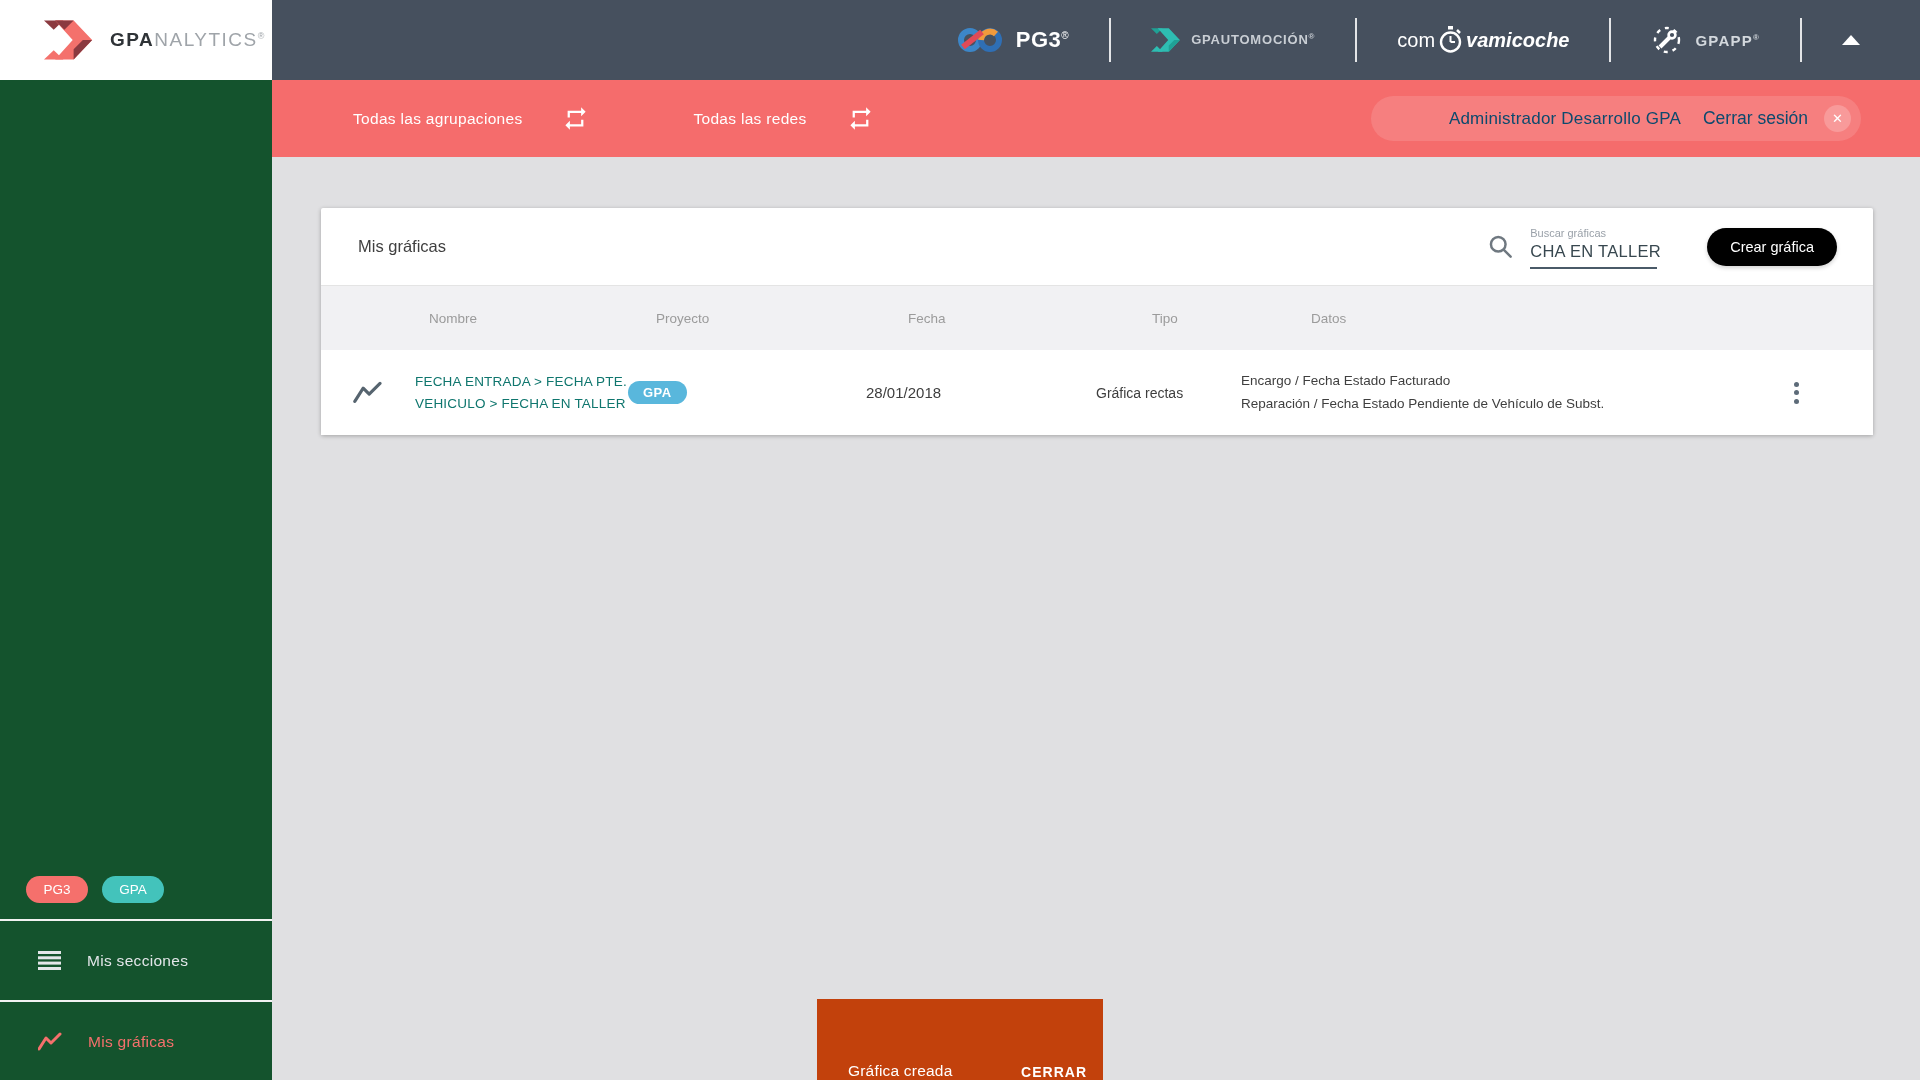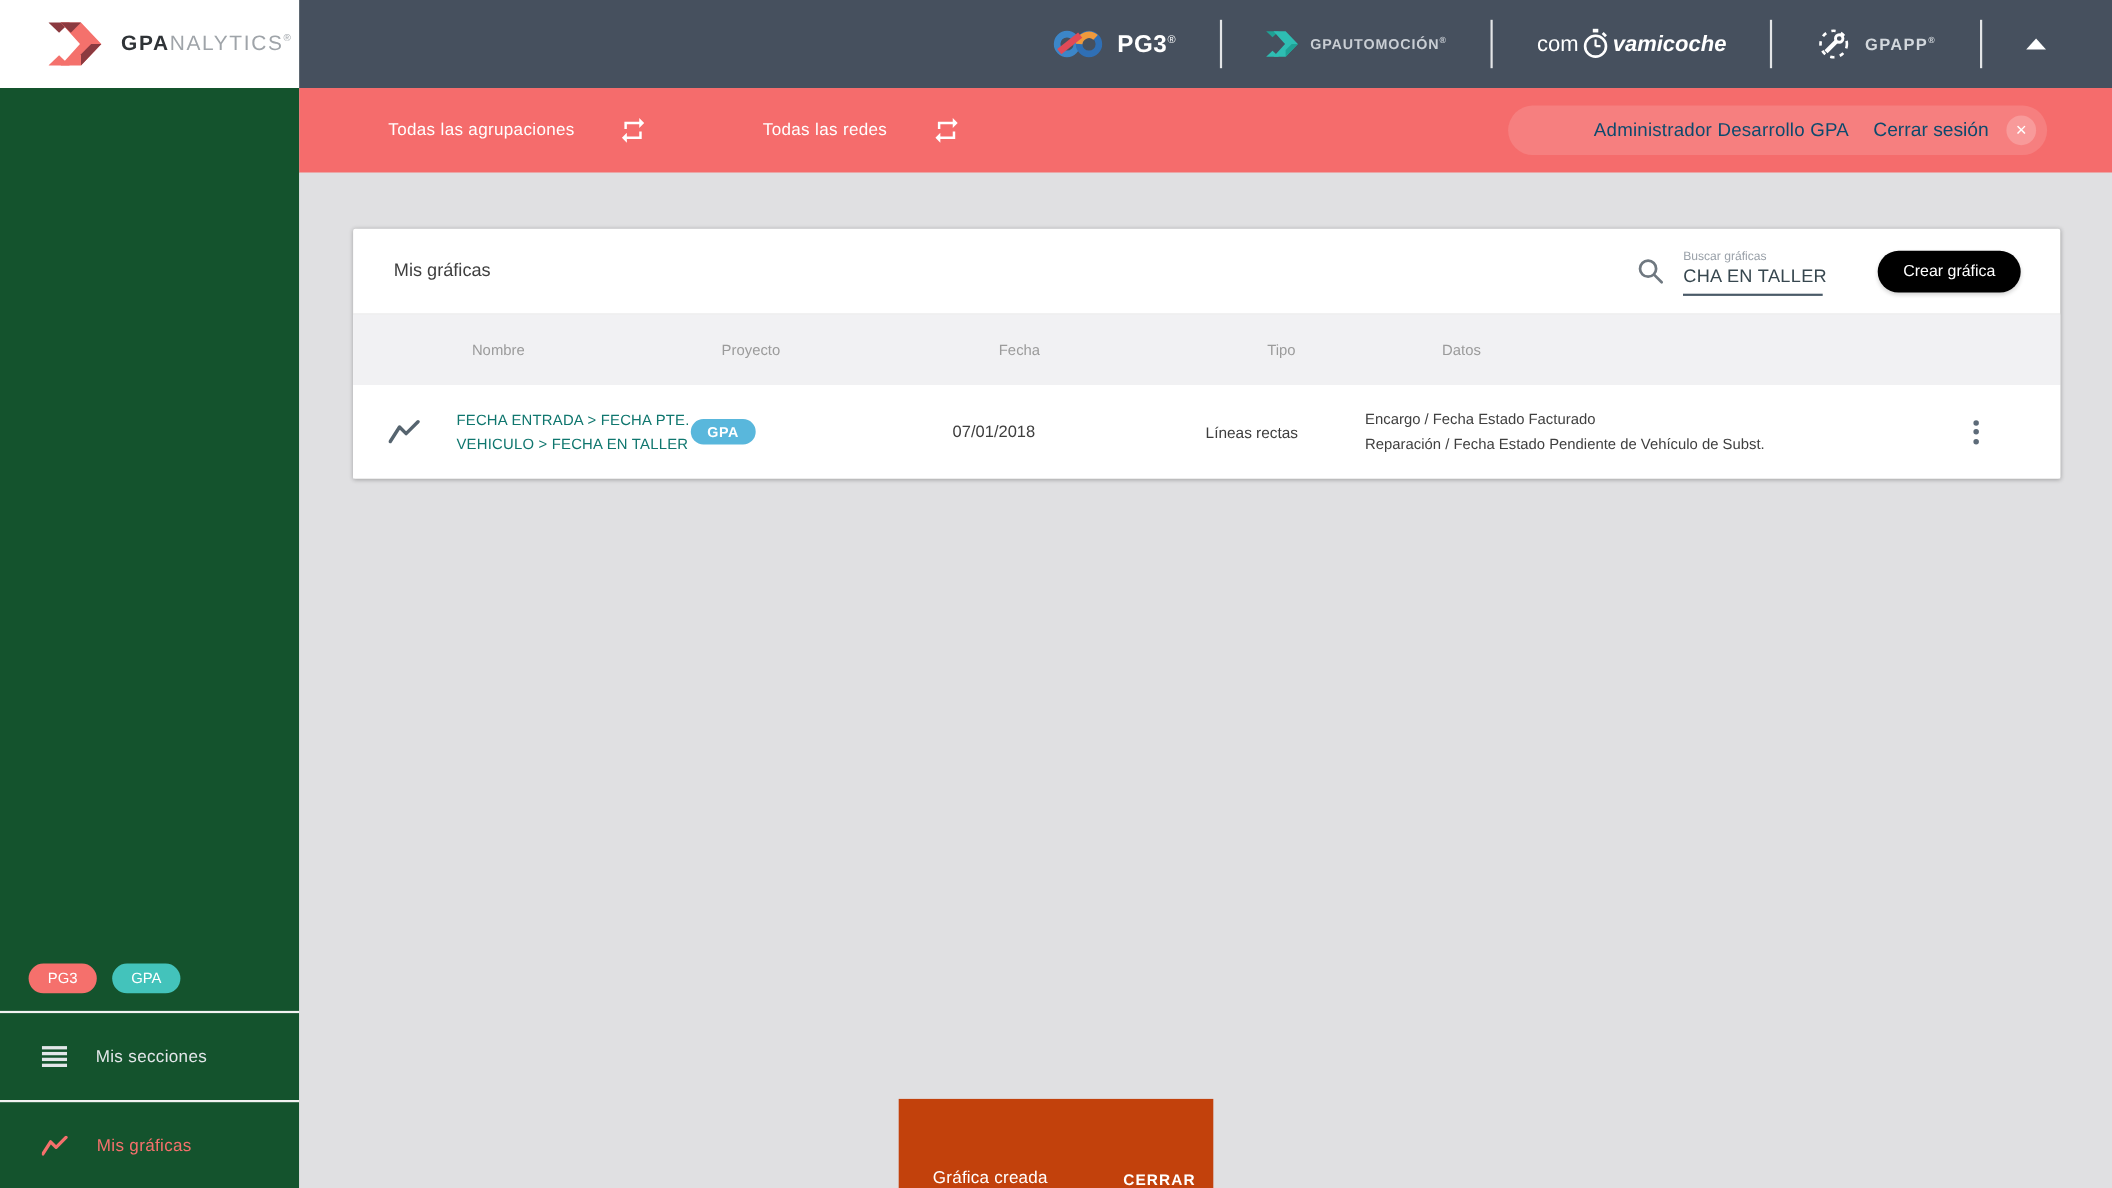--- a/index.html
+++ b/index.html
@@ -252,22 +252,22 @@
           <polyline points="1,17 8,6 13,11 22,2" fill="none" stroke="#56646F" stroke-width="2.6" stroke-linecap="round" stroke-linejoin="round"></polyline>
         </svg>
       </div>
       <div class="name-lines">
         <div>FECHA ENTRADA &gt; FECHA PTE.</div>
         <div>VEHICULO &gt; FECHA EN TALLER</div>
       </div>
       <div>
         <span class="proj-badge">GPA</span>
       </div>
-      <div class="cell-date">07/01/2018</div>
-      <div class="cell-type">Líneas rectas</div>
+      <div class="cell-date">28/01/2018</div>
+      <div class="cell-type">Gráfica rectas</div>
       <div class="data-lines">
         <div>Encargo / Fecha Estado Facturado</div>
         <div>Reparación / Fecha Estado Pendiente de Vehículo de Subst.</div>
       </div>
       <div class="kebab">
         <span></span>
         <span></span>
         <span></span>
       </div>
     </div>

